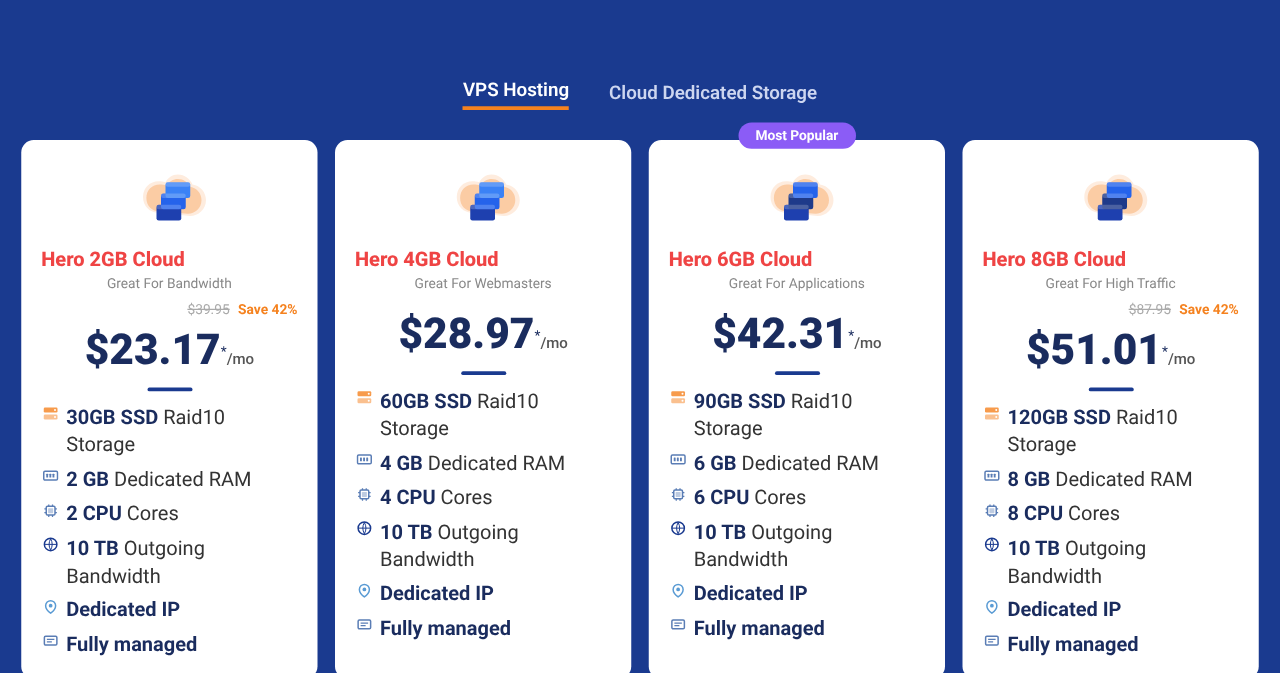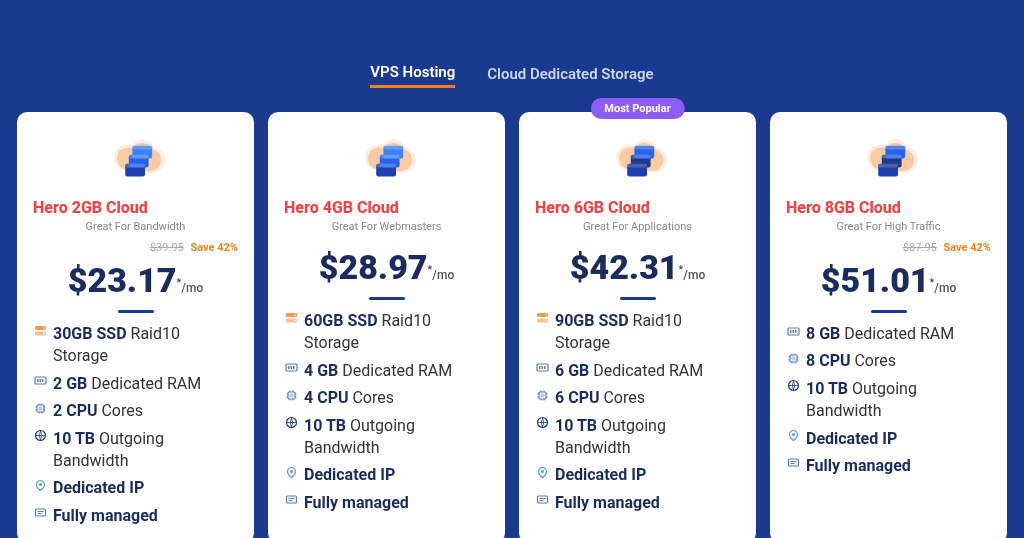--- a/index.html
+++ b/index.html
@@ -497,20 +497,31 @@
       <span class="save">Save 42%</span>
     </div>
       <div class="plan-price">
       <span class="amount">$51.01</span><span class="asterisk">*</span><span class="per-mo">/mo</span>
     </div>
       <div class="price-divider"></div>
       <ul class="features">
         <li class="feature">
         <span class="icon-box">
             <svg width="13" height="13" viewBox="0 0 13 13" fill="none">
+          <rect x="1" y="1" width="11" height="4" rx="1" fill="#f5821f" opacity="0.8"></rect>
+          <rect x="1" y="6.5" width="11" height="4" rx="1" fill="#f5821f" opacity="0.5"></rect>
+          <circle cx="10" cy="3" r="0.8" fill="white"></circle>
+          <circle cx="10" cy="8.5" r="0.8" fill="white"></circle>
+        </svg>
+          </span>
+        <span><span class="bold">120GB SSD</span> Raid10 Storage</span>
+      </li>
+        <li class="feature">
+        <span class="icon-box">
+            <svg width="13" height="13" viewBox="0 0 13 13" fill="none">
           <rect x="1" y="3" width="11" height="7" rx="1" stroke="#5a7db5" stroke-width="1.2"></rect>
           <rect x="3" y="5" width="1.5" height="3" rx="0.3" fill="#5a7db5"></rect>
           <rect x="5.5" y="5" width="1.5" height="3" rx="0.3" fill="#5a7db5"></rect>
           <rect x="8" y="5" width="1.5" height="3" rx="0.3" fill="#5a7db5"></rect>
         </svg>
           </span>
         <span><span class="bold">8 GB</span> Dedicated RAM</span>
       </li>
         <li class="feature">
         <span class="icon-box">

